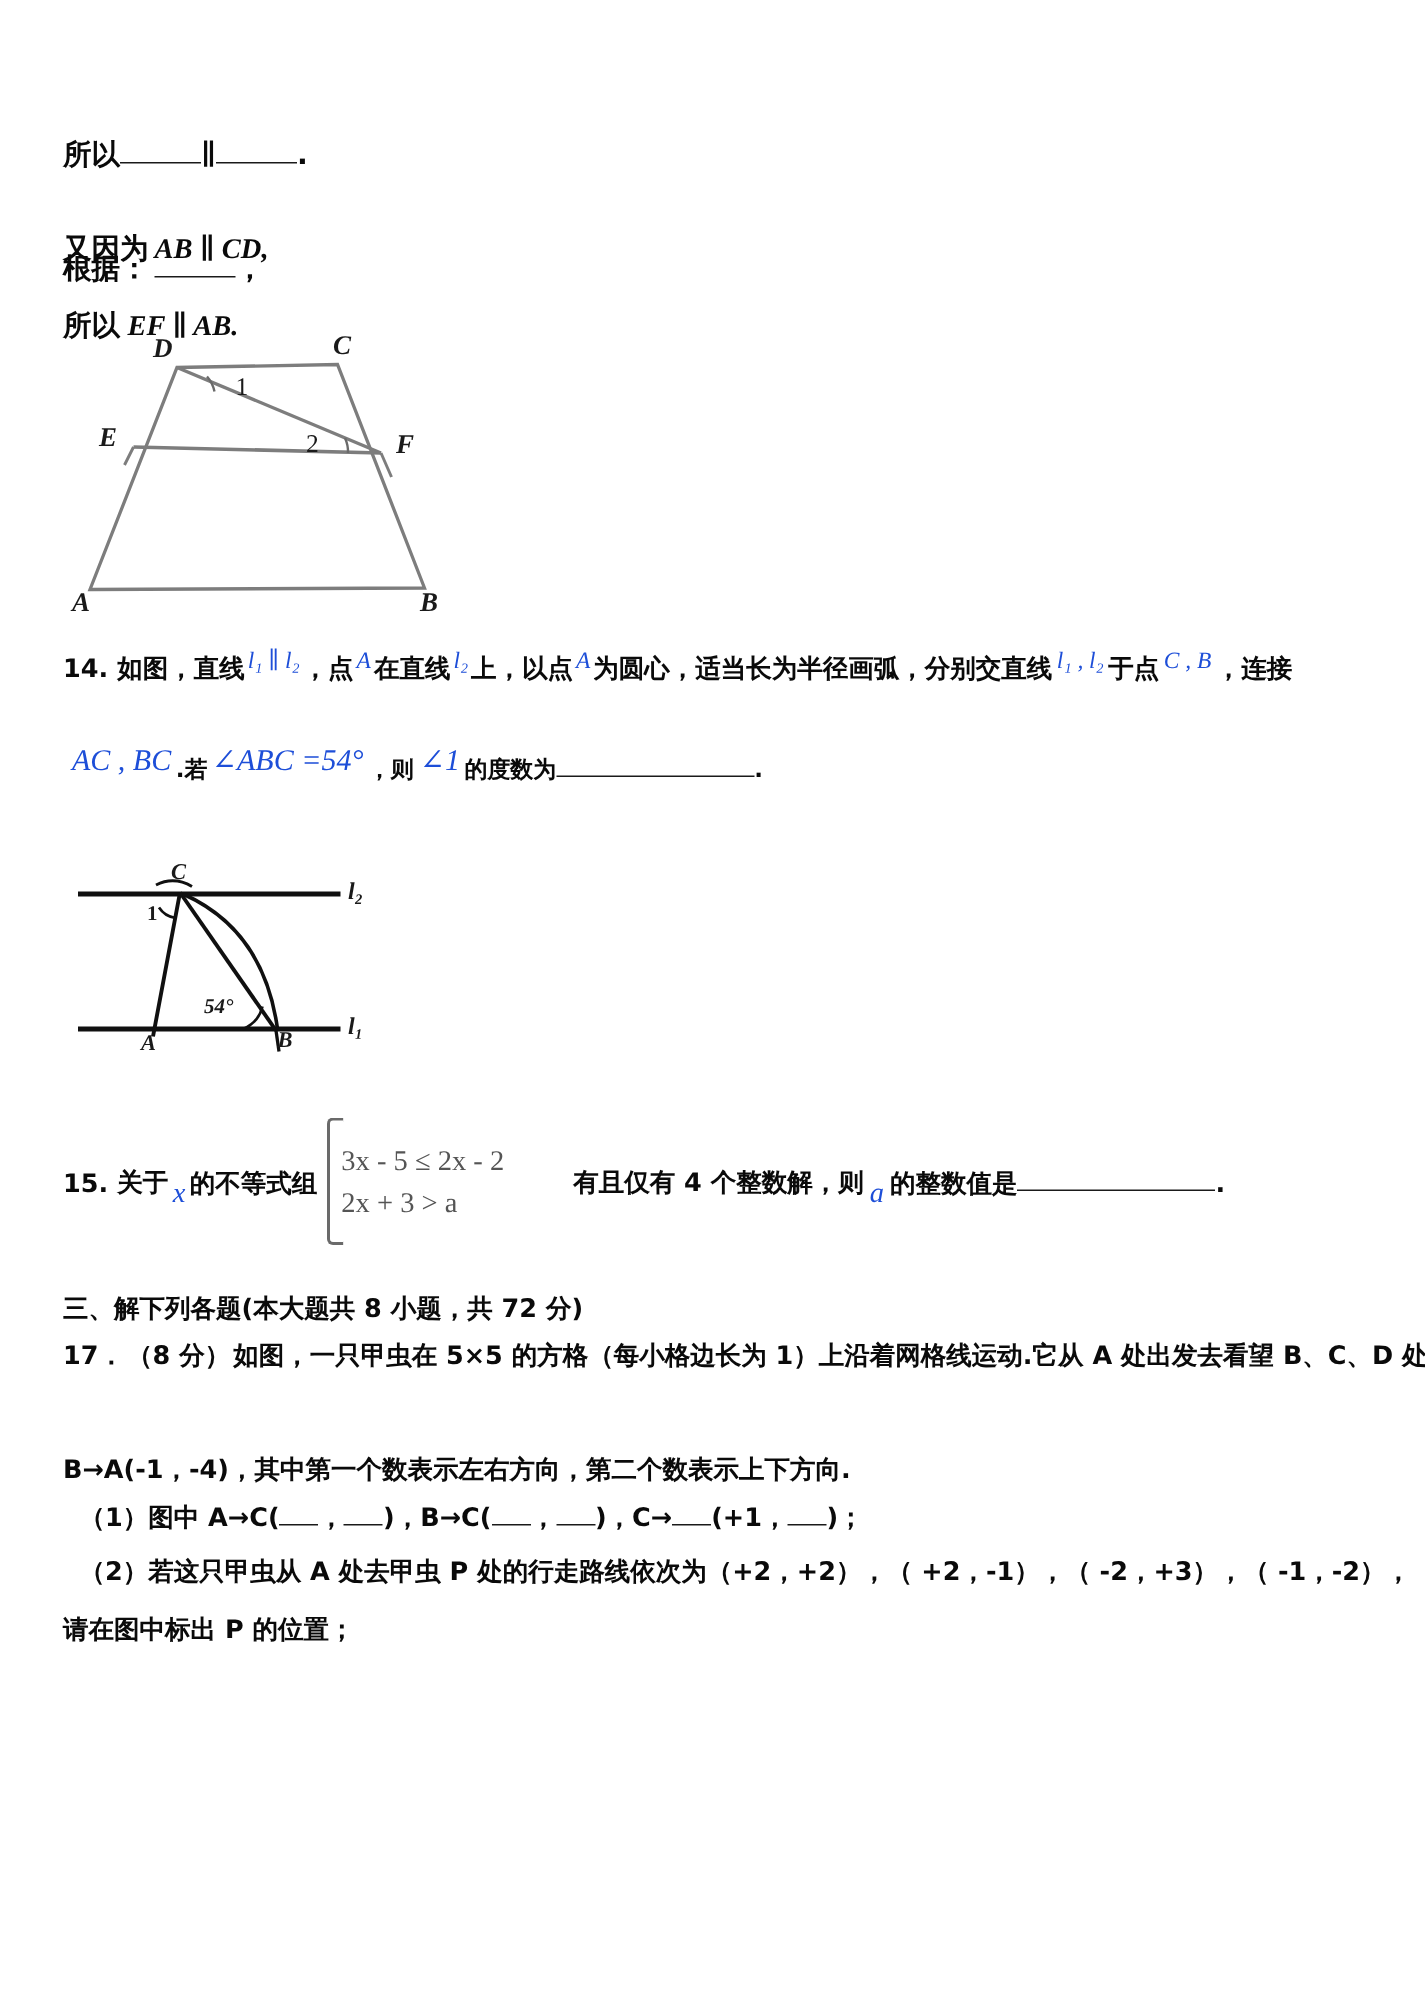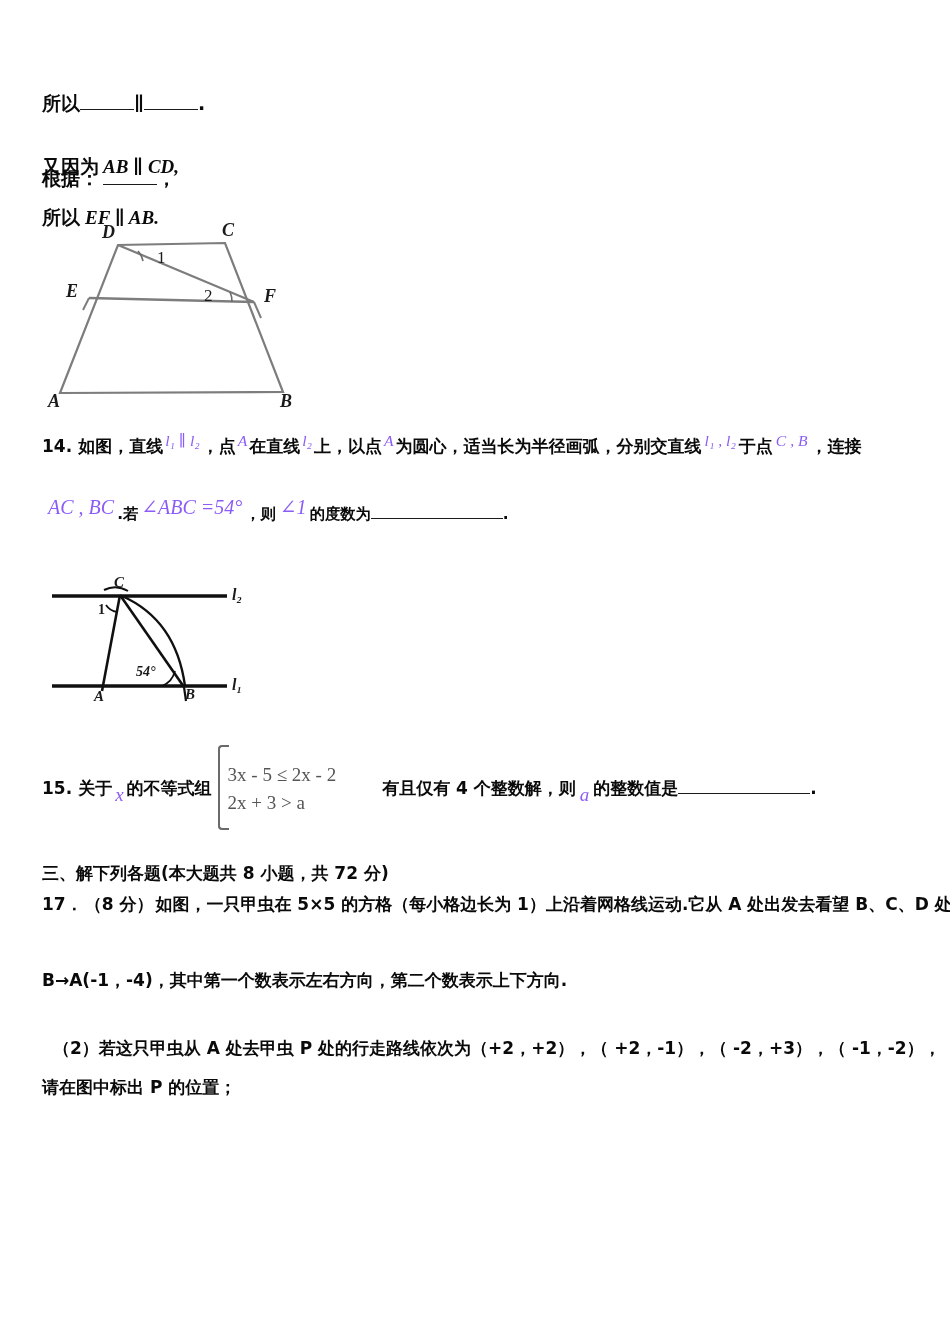--- a/index.html
+++ b/index.html
@@ -36,21 +36,21 @@
     font-weight: 600;
   }
   .ital {
     font-family: "Liberation Serif", "DejaVu Serif", serif;
     font-style: italic;
     font-weight: 700;
   }
   .mathit {
     font-family: "Liberation Serif", "DejaVu Serif", serif;
     font-style: italic;
-    color: #8b5cf6;
+    color: #1d4ed8;
   }
   .blank {
     display: inline-block;
     border-bottom: 1.5px solid #1a1a1a;
     vertical-align: baseline;
   }
   .blank-sm { width: 54px; }
   .blank-lg { width: 108px; }
   .blank-xl { width: 132px; }
   .blank-tiny { width: 26px; }
@@ -220,20 +220,23 @@
 
   <div class="line" style="left:42px; top:895px; font-size:17px;">
     <span class="cn-reg">17．</span><span class="cn-reg" style="margin-left:2px;text-align:right;">（8 分）</span><span class="cn" style="margin-left:2px;">如图，一只甲虫在 5×5 的方格（每小格边长为 1）上沿着网格线运动.它从 A 处出发去看望 B、C、D 处的</span>
   </div>
 
 
   <div class="line cn" style="left:42px; top:971px; font-size:17px;">
     <span>B→A(-1，-4)，其中第一个数表示左右方向，第二个数表示上下方向.</span>
   </div>
 
+  <div class="line cn" style="left:53px; top:1003px; font-size:17px;">
+    <span>（1）图中 A→C(</span><span class="blank blank-tiny"></span><span>，</span><span class="blank blank-tiny"></span><span>)，B→C(</span><span class="blank blank-tiny"></span><span>，</span><span class="blank blank-tiny"></span><span>)，C→</span><span class="blank blank-tiny"></span><span>(+1，</span><span class="blank blank-tiny"></span><span>)；</span>
+  </div>
 
   <div class="line cn" style="left:53px; top:1039px; font-size:17px;">
     <span>（2）若这只甲虫从 A 处去甲虫 P 处的行走路线依次为（+2，+2），（ +2，-1），（ -2，+3），（ -1，-2），</span>
   </div>
 
   <div class="line cn" style="left:42px; top:1078px; font-size:17px;">
     <span>请在图中标出 P 的位置；</span>
   </div>
 
 </div>

